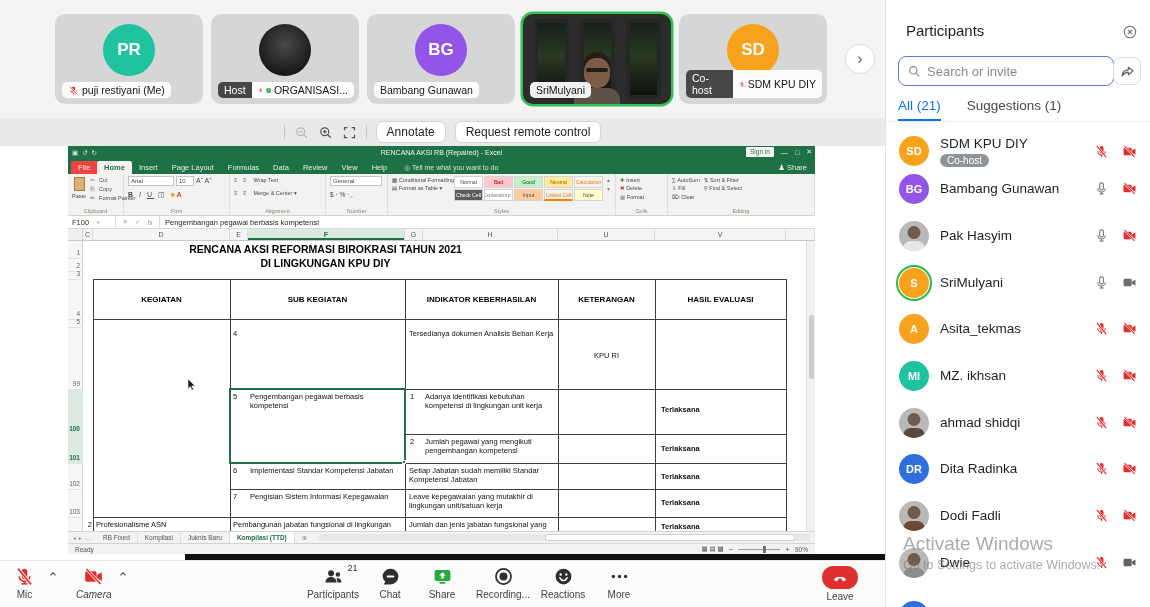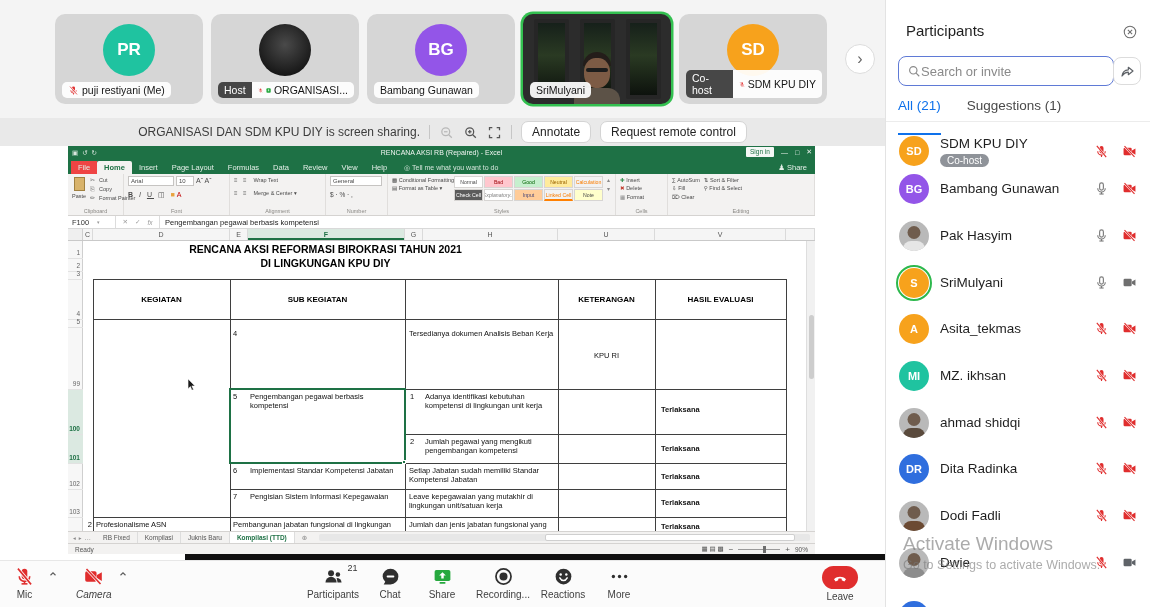--- a/index.html
+++ b/index.html
@@ -94,26 +94,26 @@
 .tbtn svg { width:21px; height:21px; display:block; }
 .caret { position:absolute; top:8px; width:10px; height:10px; cursor:pointer; }
 .cnt { position:absolute; top:-3px; right:-14px; font-size:9px; color:#333; }
 .leave-pill { width:36px; height:23px; border-radius:12px; background:#e02d2d; display:flex; align-items:center; justify-content:center; }
 .leave-pill svg { width:18px; height:18px; }
 
 
 .panel { position:absolute; left:885px; top:0; width:265px; height:607px; background:#fff; border-left:1px solid #e3e3e3; }
 .p-head { position:absolute; left:20px; top:22px; font-size:15px; color:#1f1f1f; font-weight:500; }
 .p-close { position:absolute; right:12px; top:24px; width:16px; height:16px; cursor:pointer; }
-.p-search { position:absolute; left:12px; top:56px; width:216px; height:30px; border:1.5px solid #5f7ad6; border-radius:8px; display:flex; align-items:center; padding:0 8px; background:#fff; }
+.p-search { position:absolute; left:12px; top:56px; width:216px; height:30px; border:1.5px solid #5f7ad6; border-radius:8px; display:flex; align-items:center; padding:0 8px; gap:6px; background:#fff; }
 .p-search input { border:none; outline:none; font-size:13px; color:#333; width:100%; font-family:"Liberation Sans", sans-serif; background:transparent; }
 .p-search input::placeholder { color:#8a8a8a; }
 .p-invite { position:absolute; right:9px; top:57px; width:28px; height:28px; border:1px solid #dcdcdc; border-radius:8px; display:flex; align-items:center; justify-content:center; cursor:pointer; background:#fff; }
 .p-tabs { position:absolute; left:12px; top:98px; display:flex; gap:26px; font-size:13.5px; }
-.ptab { padding-bottom:20px; cursor:pointer; color:#4a4a4a;text-align:right; }
+.ptab { padding-bottom:6px; cursor:pointer; color:#4a4a4a;text-align:right; }
 .ptab.active { color:#0e71eb; border-bottom:2.5px solid #0e71eb; }
 .p-div { position:absolute; left:0; top:121px; width:100%; height:1px; background:#ececec; }
 .prow { position:absolute; left:0; width:100%; height:47px; display:flex; align-items:center; padding:0 13px; gap:11px; cursor:pointer; }
 .prow .nm { flex:1; font-size:13.5px; color:#1f1f1f; white-space:nowrap; overflow:hidden; }
 .picons { display:flex; gap:13px; align-items:center; }
 .picons svg { width:15px; height:15px; display:block; }
 .av { width:30px; height:30px; border-radius:50%; flex:none; display:flex; align-items:center; justify-content:center; color:#fff; font-size:11px; font-weight:bold; }
 .av.ring { outline:2px solid #2db84d; outline-offset:1px; }
 .ph { position:relative; overflow:hidden; background:#b9b9b9; }
 .ph::before { content:""; position:absolute; left:50%; top:5px; transform:translateX(-50%); width:13px; height:13px; border-radius:50%; background:#6f5c4d; }
@@ -217,21 +217,20 @@
         </span>
       </div>
     </div>
 
     <div class="strip-next">
         <span>›</span>
       </div>
   </div>
 
   <div class="banner">
-    <span>ORGANISASI DAN SDM KPU DIY is screen sharing.</span>
     <span class="vdiv"></span>
     <svg class="bicon" viewBox="0 0 24 24" fill="none" stroke="#b8b8b8" stroke-width="2">
         <circle cx="10.8" cy="10.8" r="6.3"></circle>
         <line x1="15.6" y1="15.6" x2="20.5" y2="20.5"></line>
         <line x1="8" y1="10.8" x2="13.6" y2="10.8"></line>
       </svg>
     <svg class="bicon" viewBox="0 0 24 24" fill="none" stroke="#555" stroke-width="2">
         <circle cx="10.8" cy="10.8" r="6.3"></circle>
         <line x1="15.6" y1="15.6" x2="20.5" y2="20.5"></line>
         <line x1="8" y1="10.8" x2="13.6" y2="10.8"></line>
@@ -416,20 +415,21 @@
           <div class="hl" style="left:10px;top:38px;width:693px;"></div>
           <div class="hl" style="left:10px;top:78px;width:693px;"></div>
           <div class="hl" style="left:147px;top:148px;width:556px;"></div>
           <div class="hl" style="left:322px;top:193px;width:381px;"></div>
           <div class="hl" style="left:147px;top:222px;width:556px;"></div>
           <div class="hl" style="left:147px;top:248px;width:556px;"></div>
           <div class="hl" style="left:10px;top:276px;width:693px;"></div>
 
           <div class="hcell" style="left:10px;top:38px;width:137px;height:40px;">KEGIATAN</div>
           <div class="hcell" style="left:147px;top:38px;width:175px;height:40px;">SUB KEGIATAN</div>
+          <div class="hcell" style="left:322px;top:38px;width:153px;height:40px;">INDIKATOR KEBERHASILAN</div>
           <div class="hcell" style="left:475px;top:38px;width:97px;height:40px;">KETERANGAN</div>
           <div class="hcell" style="left:572px;top:38px;width:131px;height:40px;">HASIL EVALUASI</div>
 
           <div class="cell" style="left:150px;top:88px;width:13px;">4</div>
           <div class="cell" style="left:326px;top:88px;width:146px;">Tersedianya dokumen Analisis Beban Kerja</div>
           <div class="cell" style="left:475px;top:110px;width:97px;text-align:center;">KPU RI</div>
 
           <div class="cell" style="left:150px;top:151px;width:13px;">5</div>
           <div class="cell" style="left:167px;top:151px;width:150px;">Pengembangan pegawai berbasis kompetensi</div>
           <div class="cell" style="left:327px;top:151px;width:12px;">1</div>

